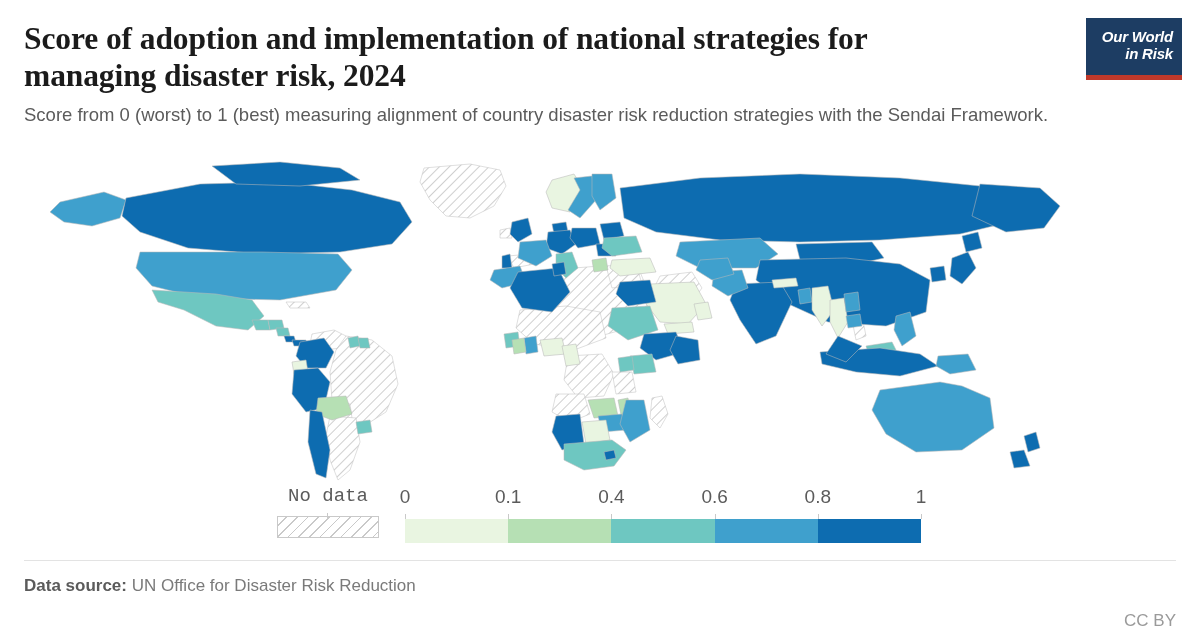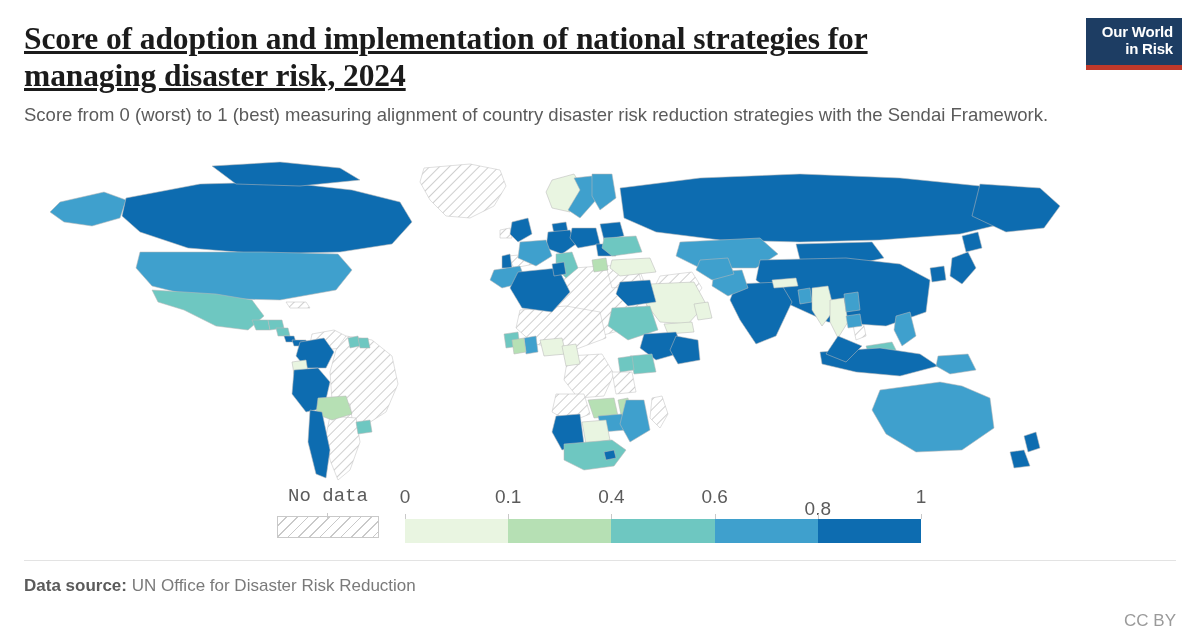--- a/index.html
+++ b/index.html
@@ -16,40 +16,40 @@
   #header { position:absolute; left:0; top:0; width:1200px; padding:20px 24px 0 24px; }
   #title {
     font-family:"Liberation Serif", serif;
     font-weight:700;
     font-size:31.5px;
     line-height:1.18;
     color:#1b1b1b;
     letter-spacing:-0.1px;
     max-width:950px;
     margin:0;
-    text-decoration:underline;
   }
   #subtitle {
     font-family:Liberation Sans, sans-serif;
     font-size:18.5px;
     line-height:1.33;
     color:#5b5b5b;
     max-width:1115px;
     margin:9px 0 0 0;
   }
 
   
   #logo {
     position:absolute; right:18px; top:18px;
-    width:96px; height:52px;
+    width:96px; height:62px;
     background:#1d3d63;
     border-bottom:5px solid #c0392b;
     display:flex; flex-direction:column;
     align-items:flex-end; justify-content:center;
     padding:0 9px 2px 1px;
+    font-style:italic;
   }
   #logo span {
     color:#ffffff;
     font-family:"Liberation Sans", sans-serif;
     font-weight:700;
     font-size:15px;
     line-height:1.1;
     display:block;
     text-align:right;
     letter-spacing:-0.2px;
@@ -264,21 +264,21 @@
       <div id="nodata-tick"></div>
       <div id="nodata-swatch"></div>
     </div>
 
     <div id="scale-group">
       <div id="scale-ticks">
           <div class="tick-label" style="left: 0%;">0</div>
           <div class="tick-label" style="left: 20%;">0.1</div>
           <div class="tick-label" style="left: 40%;">0.4</div>
           <div class="tick-label" style="left: 60%;">0.6</div>
-          <div class="tick-label" style="left: 80%; margin-top: 12px;">0.8</div>
+          <div class="tick-label" style="left: 80%;">0.8</div>
           <div class="tick-label" style="left: 100%;">1</div>
         </div>
       <div id="scale-bar">
         <div id="scale-marks">
             <div class="mark" style="left: 0%;"></div>
             <div class="mark" style="left: 20%;"></div>
             <div class="mark" style="left: 40%;"></div>
             <div class="mark" style="left: 60%;"></div>
             <div class="mark" style="left: 80%;"></div>
             <div class="mark" style="left: 100%;"></div>

